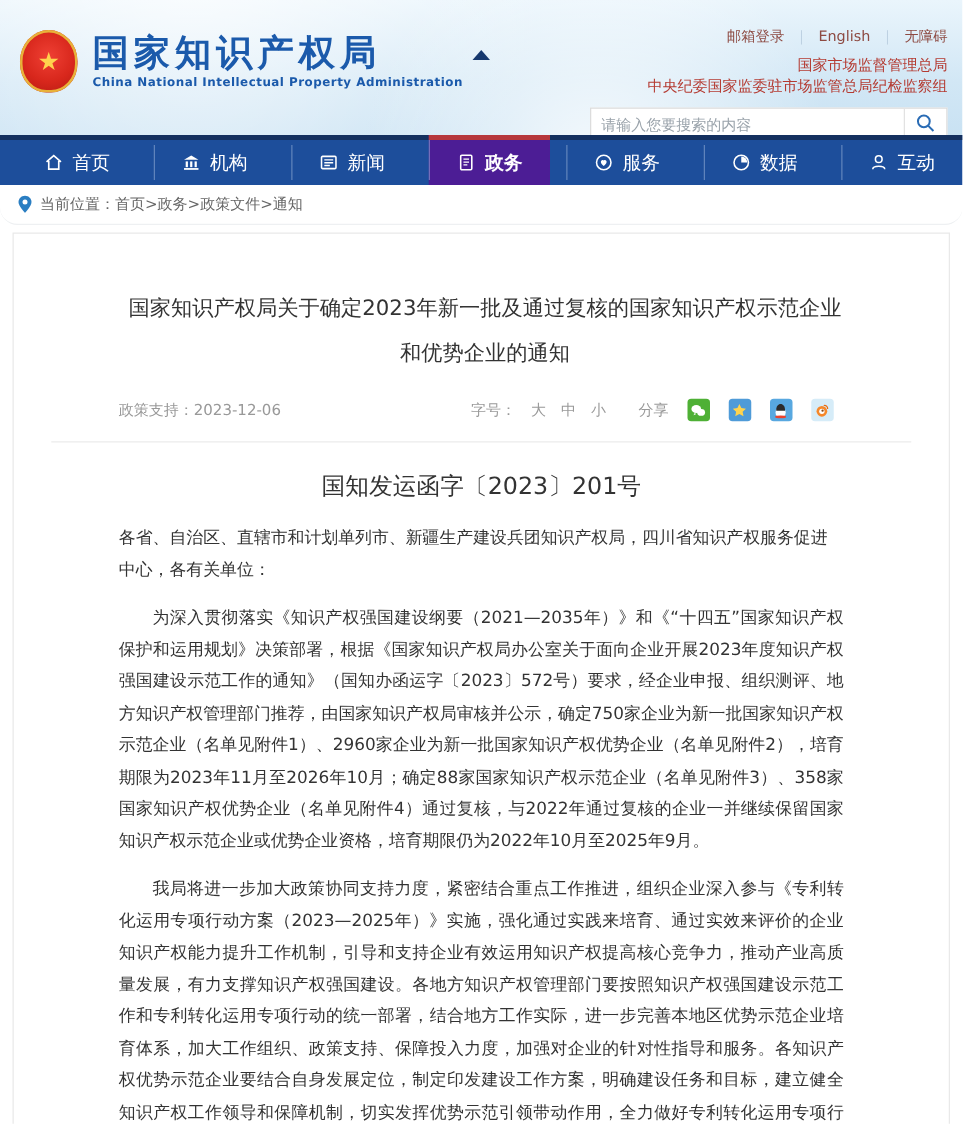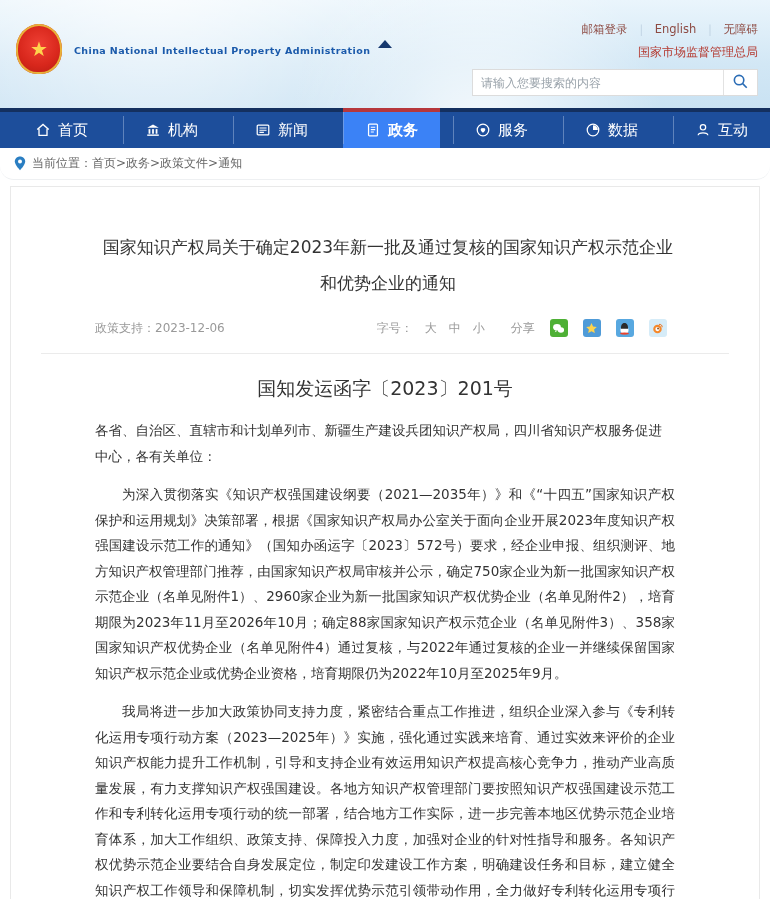--- a/index.html
+++ b/index.html
@@ -51,21 +51,21 @@
   .nav-topstrip { position:absolute; top:0; left:0; right:0; height:4px; background:#14305f; }
   .nav-items { position:relative; display:flex; height:100%; padding-top:4px; }
   .nav-item {
     flex:1; display:flex; align-items:center; justify-content:center;
     color:#fff; font-size:15px; cursor:pointer; position:relative; gap:7px;margin-left:13px;
   }
   .nav-item + .nav-item::before {
     content:""; position:absolute; left:0; top:4px; bottom:4px;
     border-left:1px solid rgba(150,175,215,.55);
   }
-  .nav-item.active { background:#3b82f6; margin-top:-4px; padding-top:4px; font-weight:bold; }
+  .nav-item.active { background:#4c1d95; margin-top:-4px; padding-top:4px; font-weight:bold; }
   .nav-item.active::after {
     content:""; position:absolute; left:0; right:0; top:0; height:4px; background:#b6373c;
   }
   .nav-item.active + .nav-item::before { border-left-color:rgba(150,175,215,.55); }
   .nav-arrow {
     position:absolute; top:40px; left:378px; width:0; height:0;
     border-left:7px solid transparent; border-right:7px solid transparent;
     border-bottom:8px solid #16386e; z-index:3;
   }
   .nav-icon { display:flex; }
@@ -100,29 +100,31 @@
   .para { font-size:13.5px; color:#333; line-height:25.5px; margin-top:13px; text-indent:2em; text-align:justify; }
   a { cursor:pointer; }
 </style>
 </head>
 <body>
 
 <header class="site-header">
   <div class="logo-area">
     <div class="emblem">★</div>
     <div class="logo-text">
+      <div class="logo-title">国家知识产权局</div>
       <div class="logo-sub">China National Intellectual Property Administration</div>
     </div>
   </div>
   <div class="header-right">
     <div class="top-links">
       <a>邮箱登录</a><span class="sep">｜</span><a>English</a><span class="sep">｜</span><a>无障碍</a>
     </div>
     <div class="agency-links">
       <a>国家市场监督管理总局</a>
+      <a>中央纪委国家监委驻市场监管总局纪检监察组</a>
     </div>
     <div class="search-bar">
       <input class="search-input" value="" placeholder="请输入您要搜索的内容" style="">
       <button class="search-btn">
         <span>
           <svg width="17" height="17" viewBox="0 0 18 18">
               <circle cx="7.5" cy="7.5" r="5" fill="none" stroke="#2a6cb5" stroke-width="1.7"></circle>
               <line x1="11.3" y1="11.3" x2="15.6" y2="15.6" stroke="#2a6cb5" stroke-width="1.7"></line>
             </svg>
         </span>

